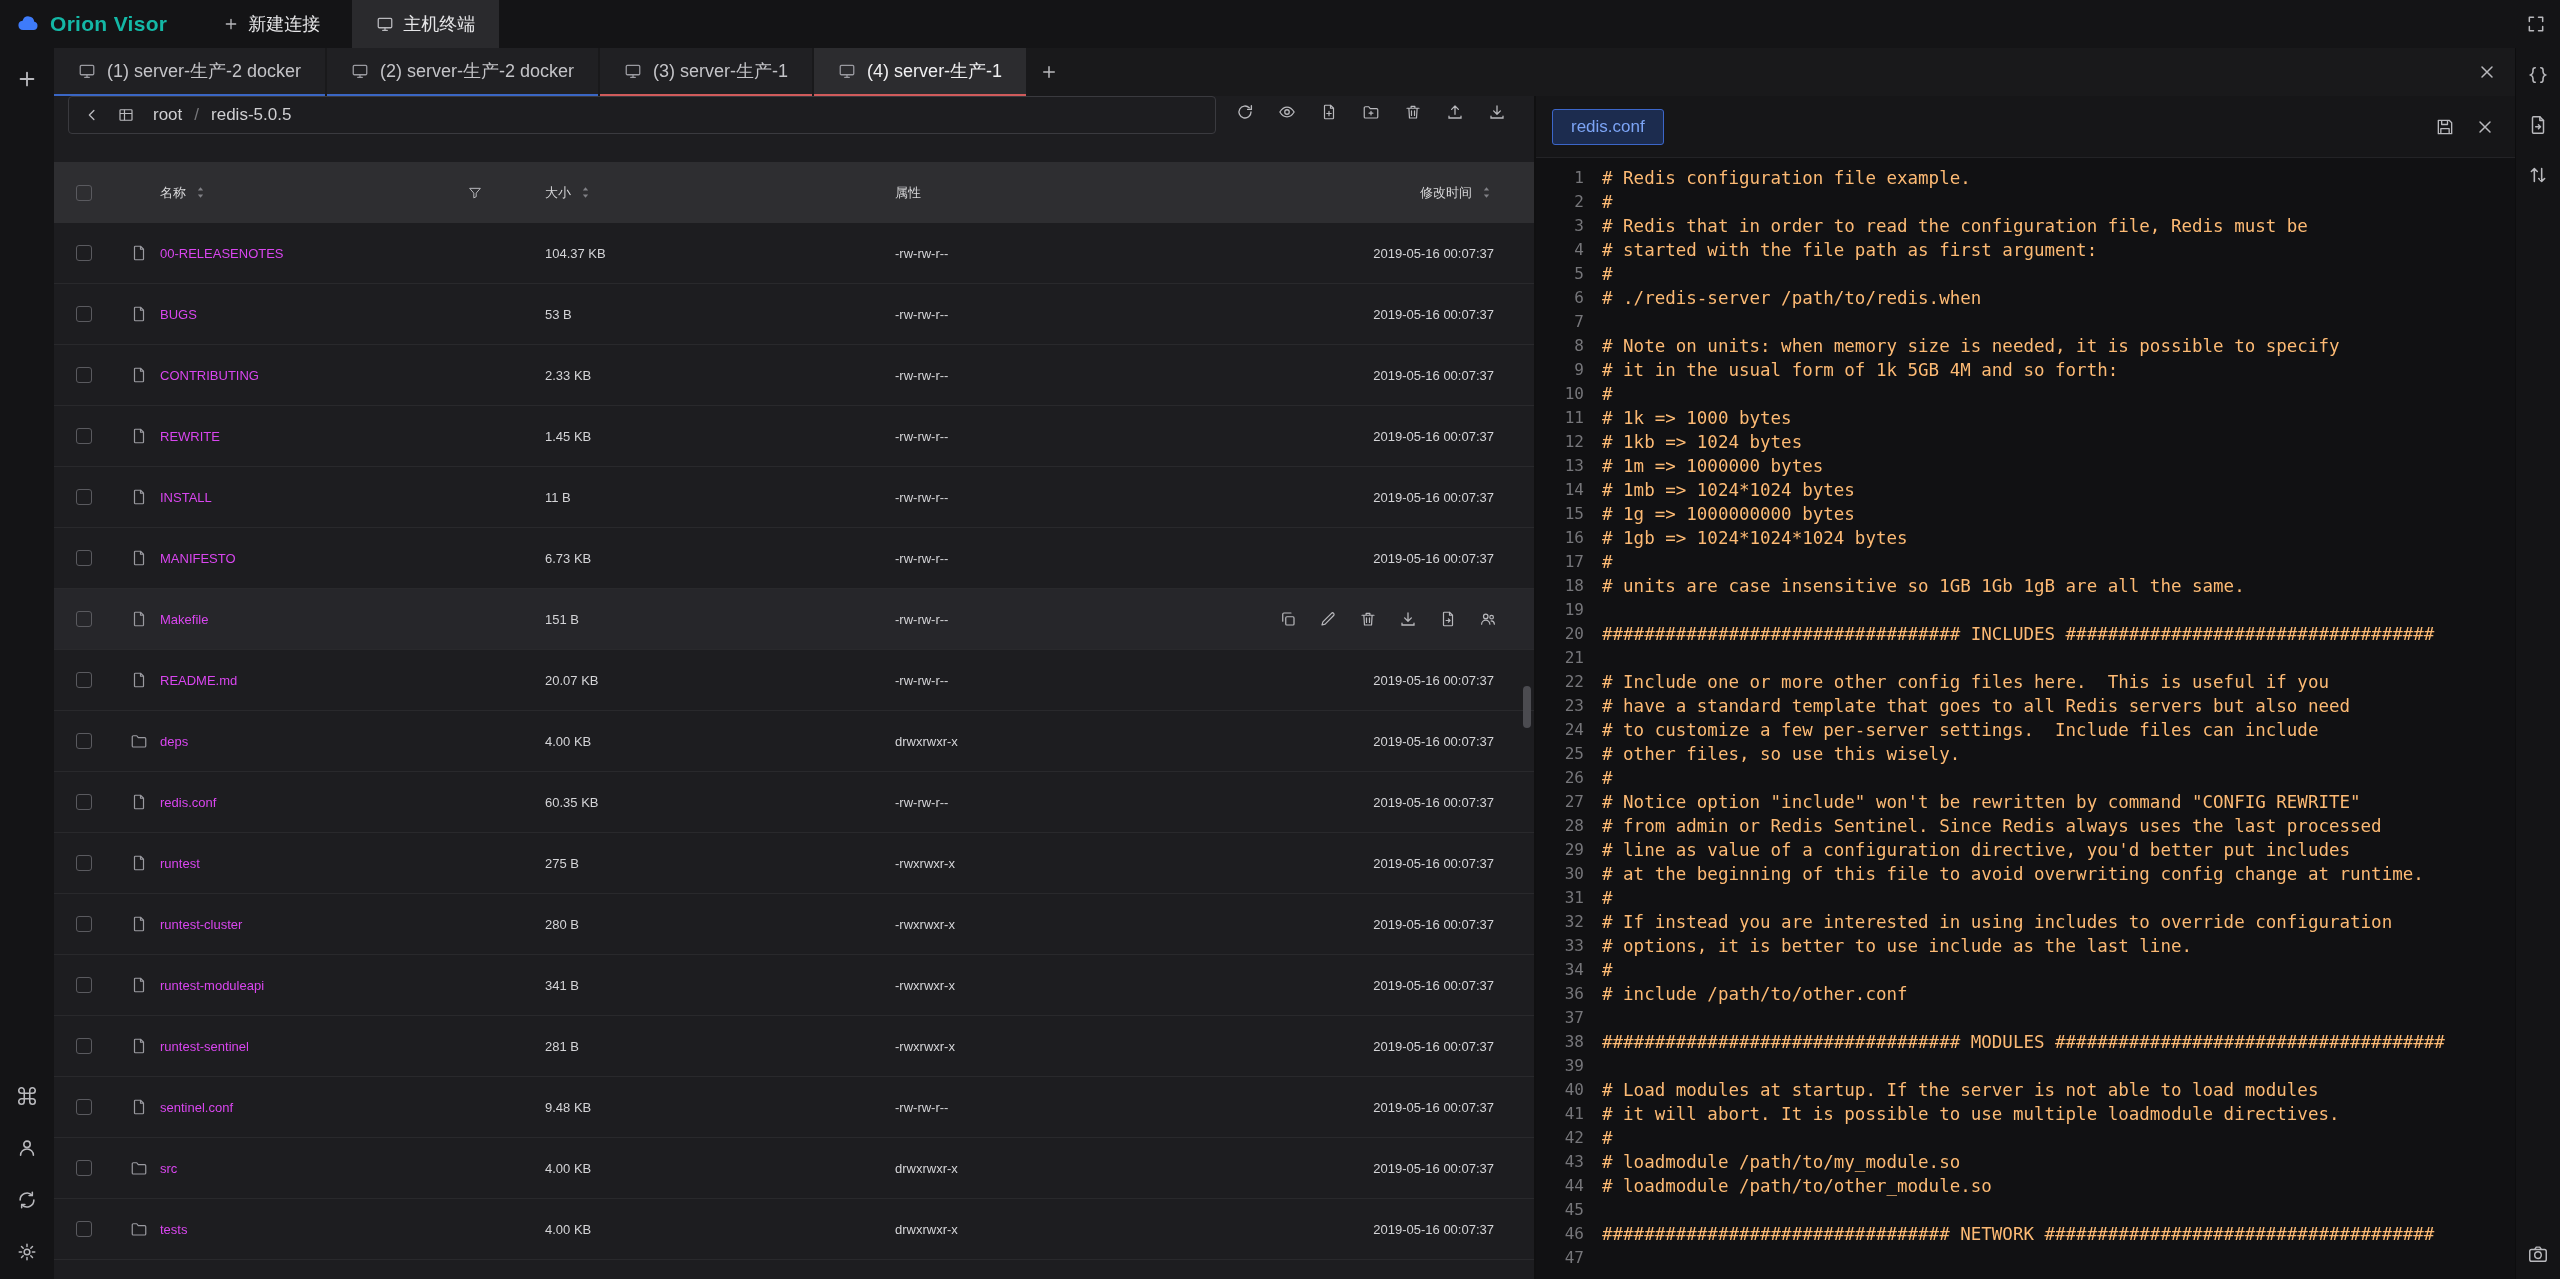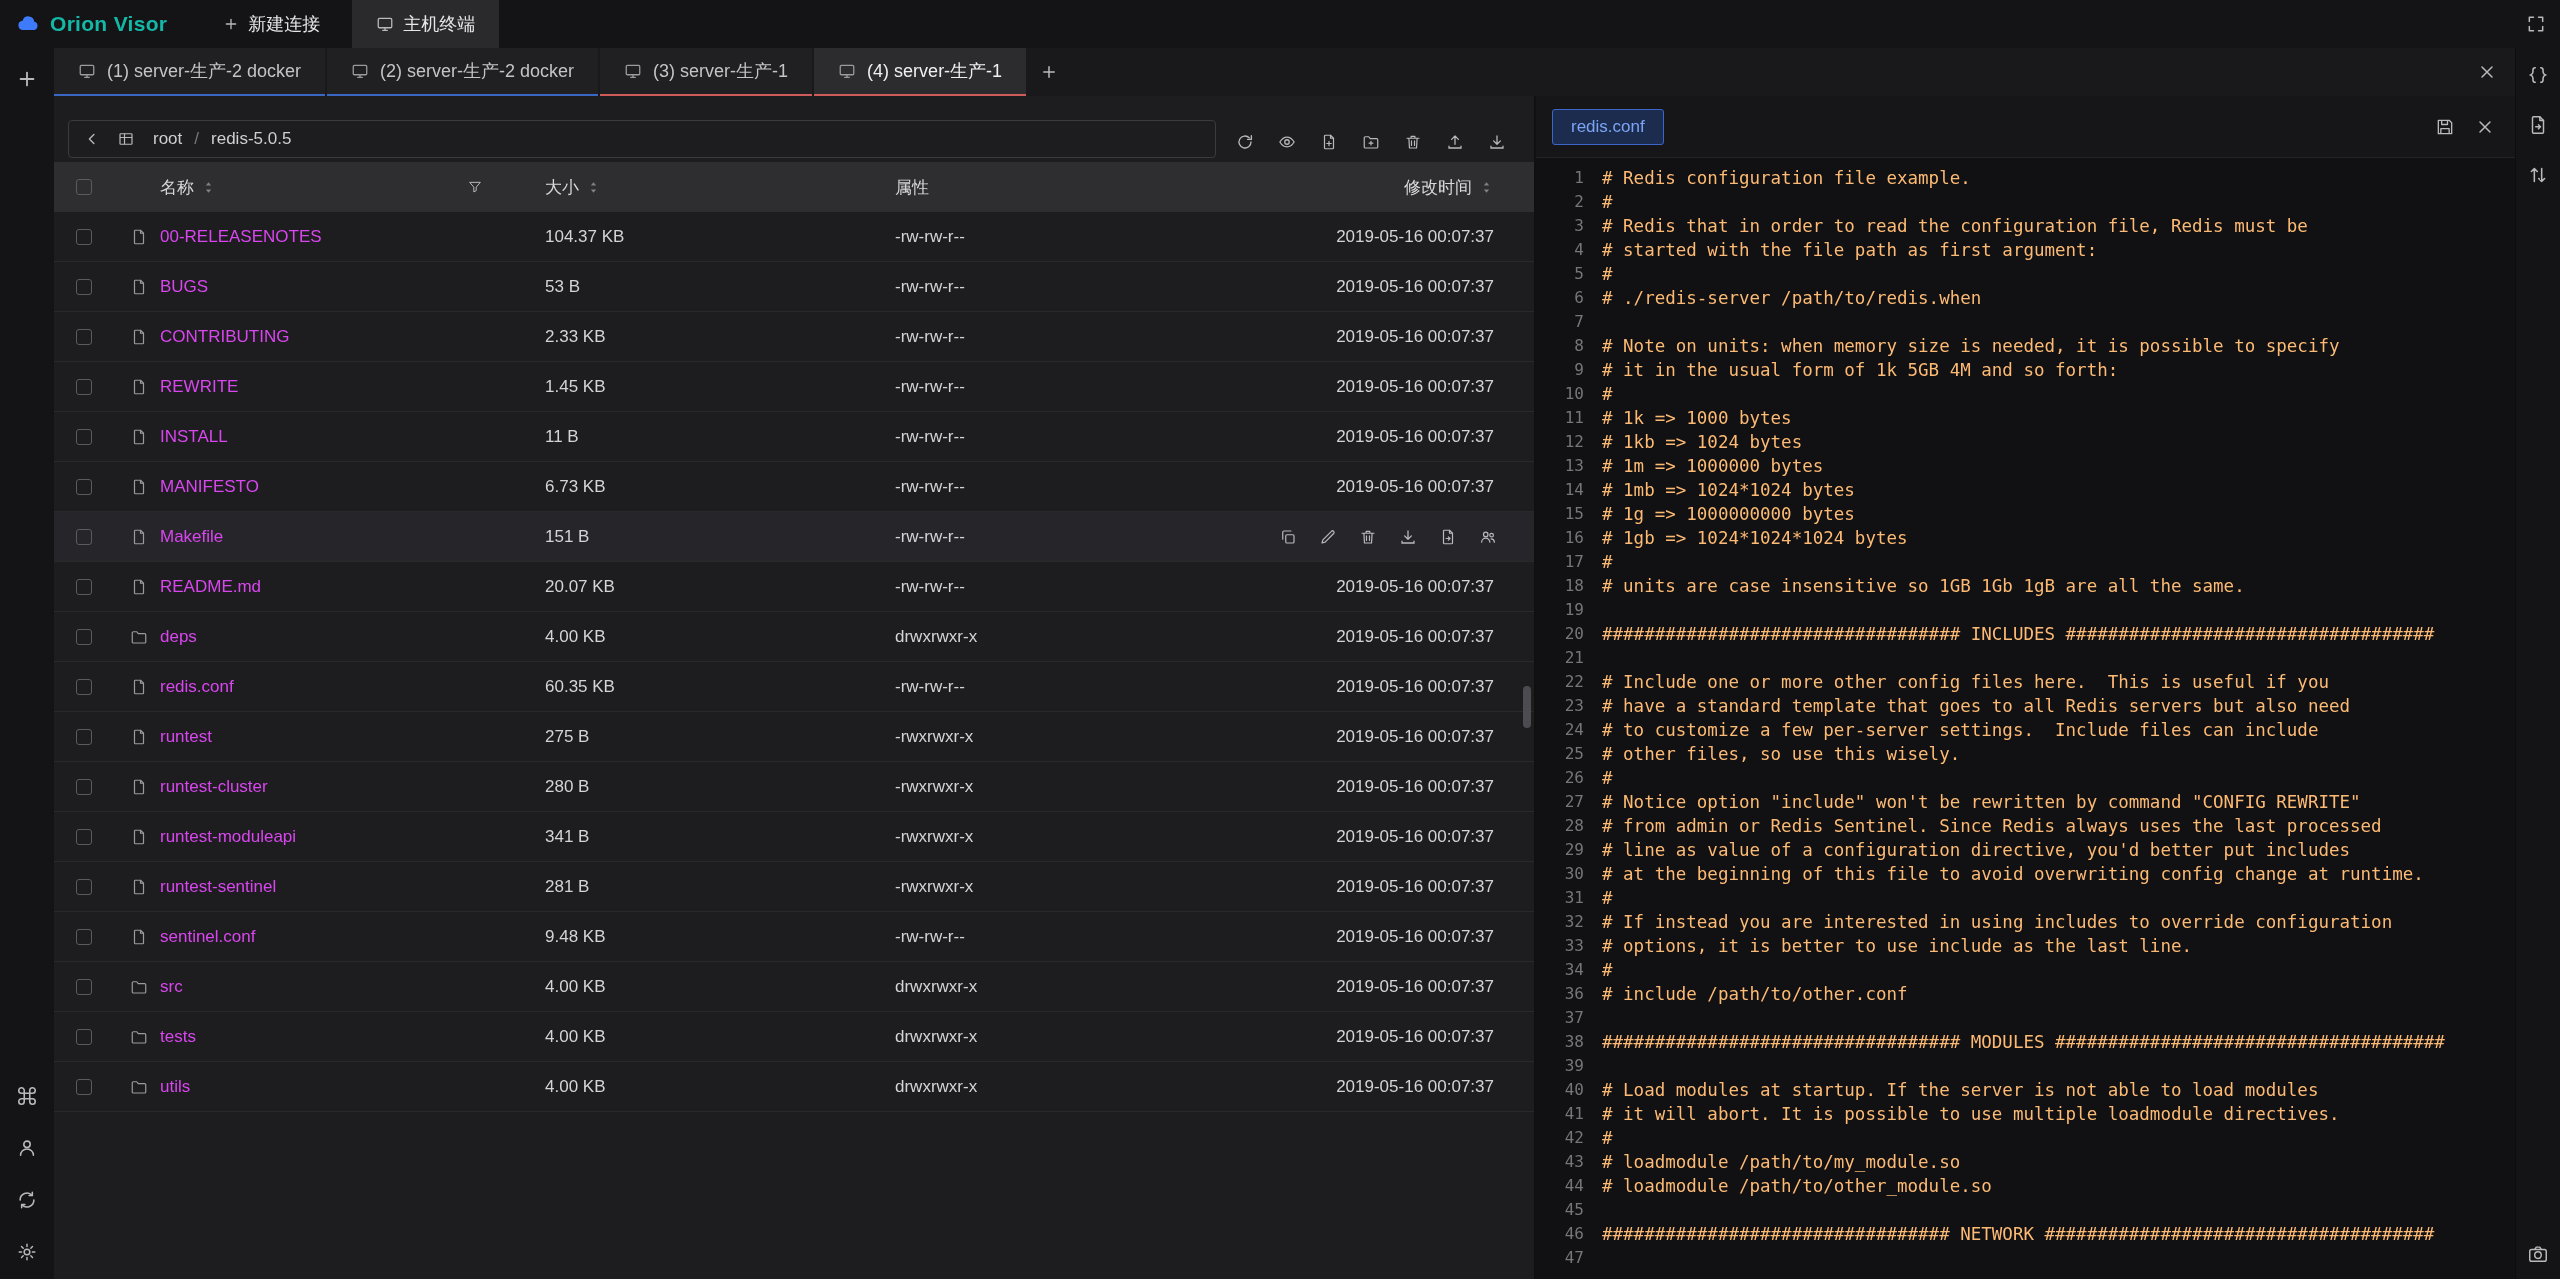--- a/index.html
+++ b/index.html
@@ -35,31 +35,31 @@
   .term-tab { display:flex; align-items:center; gap:11px; padding:0 24px; font-size:18px; color:#c4c4c8;
     background:#202023; border-bottom:2px solid transparent; cursor:pointer; white-space:nowrap; }
   .term-tab.active { background:#2c2c2f; color:#f0f0f2; }
   .tab-plus { width:46px; color:#c4c4c8; }
   .tabbar .close-all { margin-right:18px; align-self:center; }
 
   .panels { flex:1; display:flex; min-height:0; }
 
   
   .file-panel { width:1482px; flex:0 0 1482px; background:#1d1d20; display:flex; flex-direction:column; position:relative; border-right:2px solid #101011; }
-  .fm-toolbar { height:62px; flex:0 0 62px; display:flex; align-items:flex-end; padding:0 14px 0 14px; gap:12px; }
+  .fm-toolbar { height:62px; flex:0 0 62px; display:flex; align-items:flex-start; padding:0 14px 0 14px; gap:12px; }
   .path-box { flex:1; height:38px; border:1px solid #3a3a3f; border-radius:4px; display:flex; align-items:center; padding:0 8px; gap:4px; background:transparent; }
   .path-btn { width:30px; height:28px; color:#b9b9bd; }
   .crumbs { display:flex; align-items:center; gap:12px; font-size:17px; color:#cfcfd2; padding-left:8px; }
   .crumb { cursor:pointer; }
   .crumb-sep { color:#76767a; }
   .fm-tools { display:flex; align-items:center; gap:8px; padding-right:6px; }
   .tool-btn { width:34px; height:32px; color:#c3c3c7; }
 
   .ftable { flex:1; overflow:hidden; margin-top:4px; }
-  .thead, .trow { display:grid; grid-template-columns:60px 395px 350px 420px 1fr; align-items:center; height:50px; font-size:17px; }
+  .thead, .trow { display:grid; grid-template-columns:60px 395px 350px 420px 1fr; align-items:center; height:61px; font-size:13px; }
   .thead { background:#2e2e31; color:#d8d8da; }
   .trow { border-bottom:1px solid #29292c; color:#d4d4d7; }
   .trow.hover { background:#26262a; }
   .cell-check { display:flex; justify-content:center; }
   .checkbox { width:16px; height:16px; border:1px solid #5a5a5f; border-radius:3px; display:inline-block; }
   .head-name { display:flex; align-items:center; gap:7px; padding-left:46px; }
   .head-name .funnel { margin-left:auto; margin-right:26px; }
   .head-size, .head-attr { display:flex; align-items:center; gap:7px; padding-left:36px; }
   .head-time { display:flex; align-items:center; justify-content:flex-end; gap:7px; padding-right:40px; }
   .cell-name { display:flex; align-items:center; gap:12px; padding-left:16px; color:#d946ef; cursor:pointer; }

